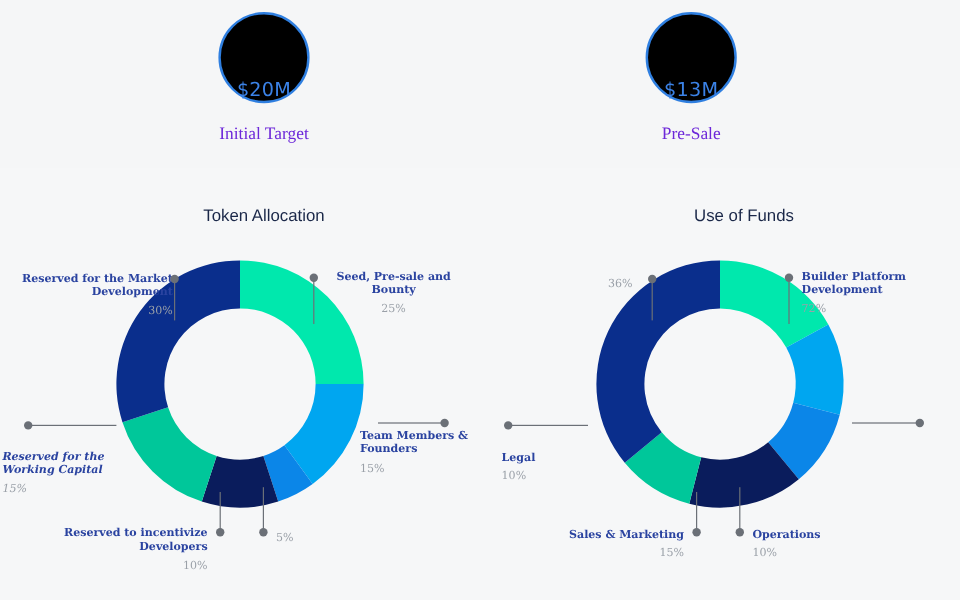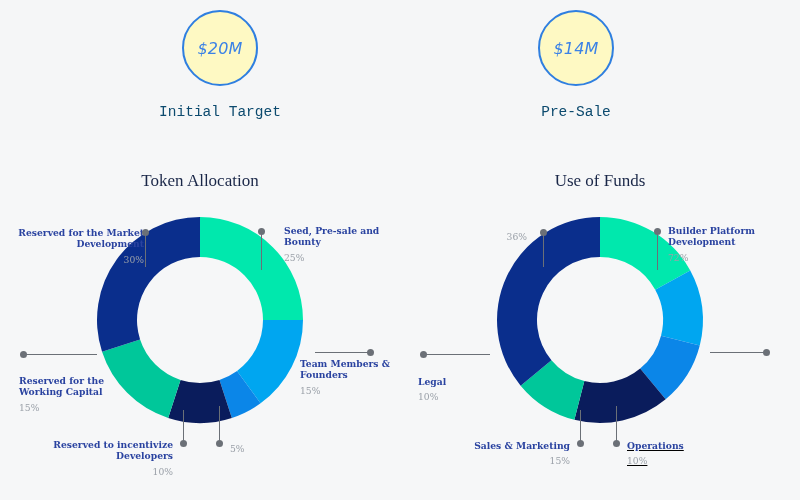--- a/index.html
+++ b/index.html
@@ -29,37 +29,36 @@
     text-align: center;
     top: 10px;
   }
   .metric-circle {
     width: 76px;
     height: 76px;
     border-radius: 50%;
     border: 2px solid #2f7fe0;
     margin: 0 auto;
     display: flex;
-    align-items: center;
+    align-items: flex-end;
     justify-content: center;
     box-sizing: border-box;
-    background: #fef9c3;
-    font-style: italic;
+    background: #000000;
   }
   .metric-value {
     font-size: 16px;
     color: #3b82e6;
     font-family: "DejaVu Sans", sans-serif;
     letter-spacing: .2px;
   }
   .metric-label {
     margin-top: 18px;
     font-size: 14.5px;
-    color: #0c4a6e;
-    font-family: Liberation Mono, monospace;
+    color: #6d28d9;
+    font-family: Liberation Serif, serif;
   }
 
   #metric-0 { left: 130px; }
   #metric-1 { left: 311px; }
   #metric-2 { left: 486px; }
 
   
   #charts-area {
     position: absolute;
     left: 0; top: 140px;
@@ -74,23 +73,24 @@
     height: 360px;
   }
   #panel-token { left: 0; }
   #panel-funds { left: 400px; }
 
   .chart-title {
     position: absolute;
     top: 31px;
     width: 100%;
     text-align: center;
-    font-size: 17px;
+    font-size: 14px;
     color: #1a2748;
-    font-family: Liberation Serif, serif;
+    font-family: Liberation Sans, sans-serif;
+    padding-left: 20px;
   }
 
   .donut-wrap {
     position: absolute;
     left: 50%;
     top: 60px;
     transform: translateX(-50%);
     width: 240px;
     height: 240px;
   }
@@ -142,21 +142,21 @@
   <div class="metric" id="metric-0">
     <div class="metric-circle">
       <span class="metric-value">$20M</span>
     </div>
     <div class="metric-label">Initial Target</div>
   </div>
 
 
   <div class="metric" id="metric-2">
     <div class="metric-circle">
-      <span class="metric-value">$14M</span>
+      <span class="metric-value">$13M</span>
     </div>
     <div class="metric-label">Pre-Sale</div>
   </div>
 
 </div>
 
 <div id="charts-area">
 
   <div class="chart-panel" id="panel-token">
 
@@ -175,35 +175,35 @@
       </svg>
     </div>
 
     <div class="callout align-right" style="left:-6px; top:87px;">
       <span class="c-name">Reserved for the Market Development</span>
       <span class="c-pct">30%</span>
     </div>
     <div class="dot" style="left:142px; top:89px;"></div>
     <div class="leader vert" style="left:145px; top:93px; height:34px;"></div>
 
-    <div class="callout align-left" style="left:284px; top:85px; width:112px;">
+    <div class="callout align-left" style="left:272px; top:85px; width:112px;text-align:center;">
       <span class="c-name">Seed, Pre-sale and Bounty</span>
       <span class="c-pct">25%</span>
     </div>
     <div class="dot" style="left:258px; top:88px;"></div>
     <div class="leader vert" style="left:261px; top:92px; height:38px;"></div>
 
     <div class="callout align-left" style="left:300px; top:218px; width:100px;">
       <span class="c-name">Team Members &amp; Founders</span>
       <span class="c-pct">15%</span>
     </div>
     <div class="dot" style="left:367px; top:209px;"></div>
     <div class="leader horiz" style="left:315px; top:212px; width:54px;"></div>
 
-    <div class="callout align-left" style="left:19px; top:235px; width:110px;">
+    <div class="callout align-left" style="left:2px; top:235px; width:110px;font-style:italic;">
       <span class="c-name">Reserved for the Working Capital</span>
       <span class="c-pct">15%</span>
     </div>
     <div class="dot" style="left:20px; top:211px;"></div>
     <div class="leader horiz" style="left:24px; top:214px; width:73px;"></div>
 
     <div class="callout align-right" style="left:38px; top:299px; width:135px;">
       <span class="c-name">Reserved to incentivize Developers</span>
       <span class="c-pct">10%</span>
     </div>
@@ -258,21 +258,21 @@
     <div class="dot" style="left:20px; top:211px;"></div>
     <div class="leader horiz" style="left:24px; top:214px; width:66px;"></div>
 
     <div class="callout align-right" style="left:45px; top:300px; width:125px;">
       <span class="c-name">Sales &amp; Marketing</span>
       <span class="c-pct">15%</span>
     </div>
     <div class="dot" style="left:177px; top:300px;"></div>
     <div class="leader vert" style="left:180px; top:270px; height:32px;"></div>
 
-    <div class="callout align-left" style="left:227px; top:300px; width:95px;text-decoration:underline;">
+    <div class="callout align-left" style="left:227px; top:300px; width:95px;">
       <span class="c-name">Operations</span>
       <span class="c-pct">10%</span>
     </div>
     <div class="dot" style="left:213px; top:300px;"></div>
     <div class="leader vert" style="left:216px; top:266px; height:36px;"></div>
 
   </div>
 
 </div>
 

